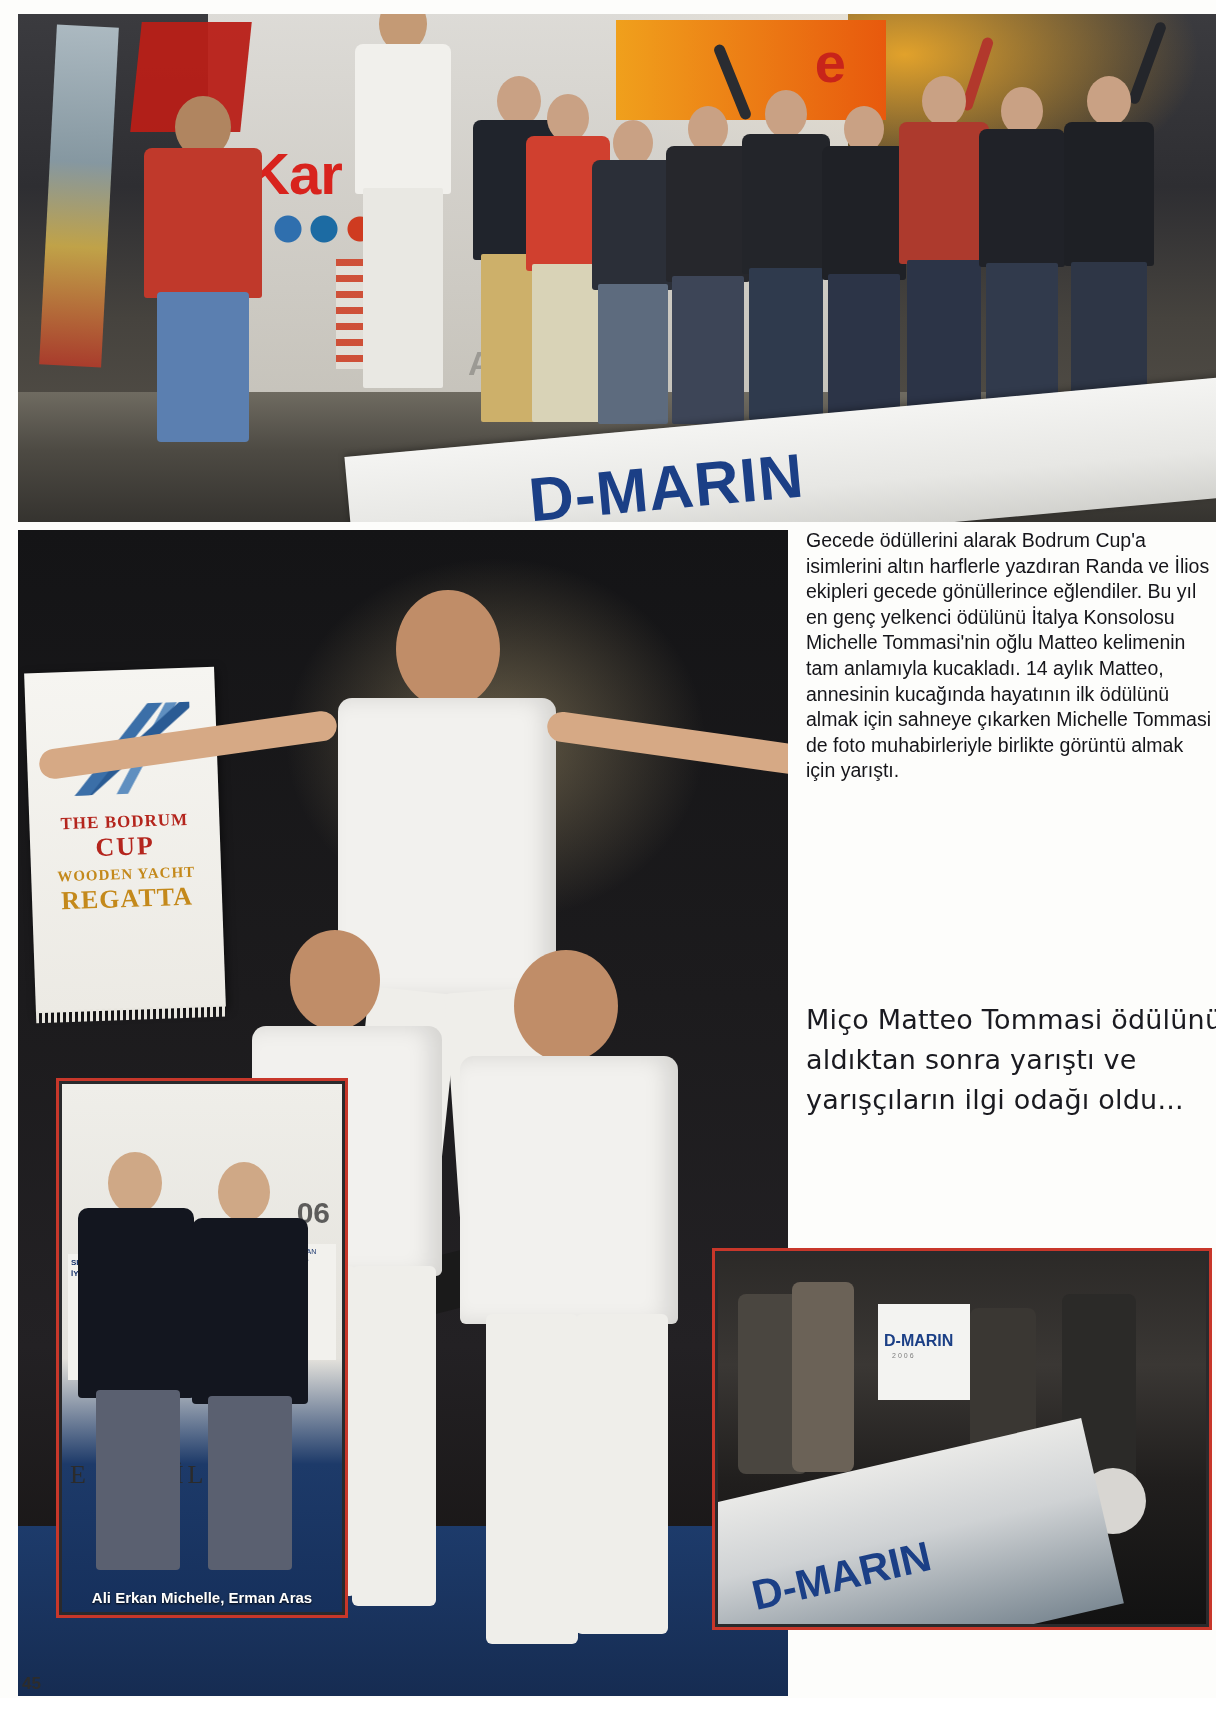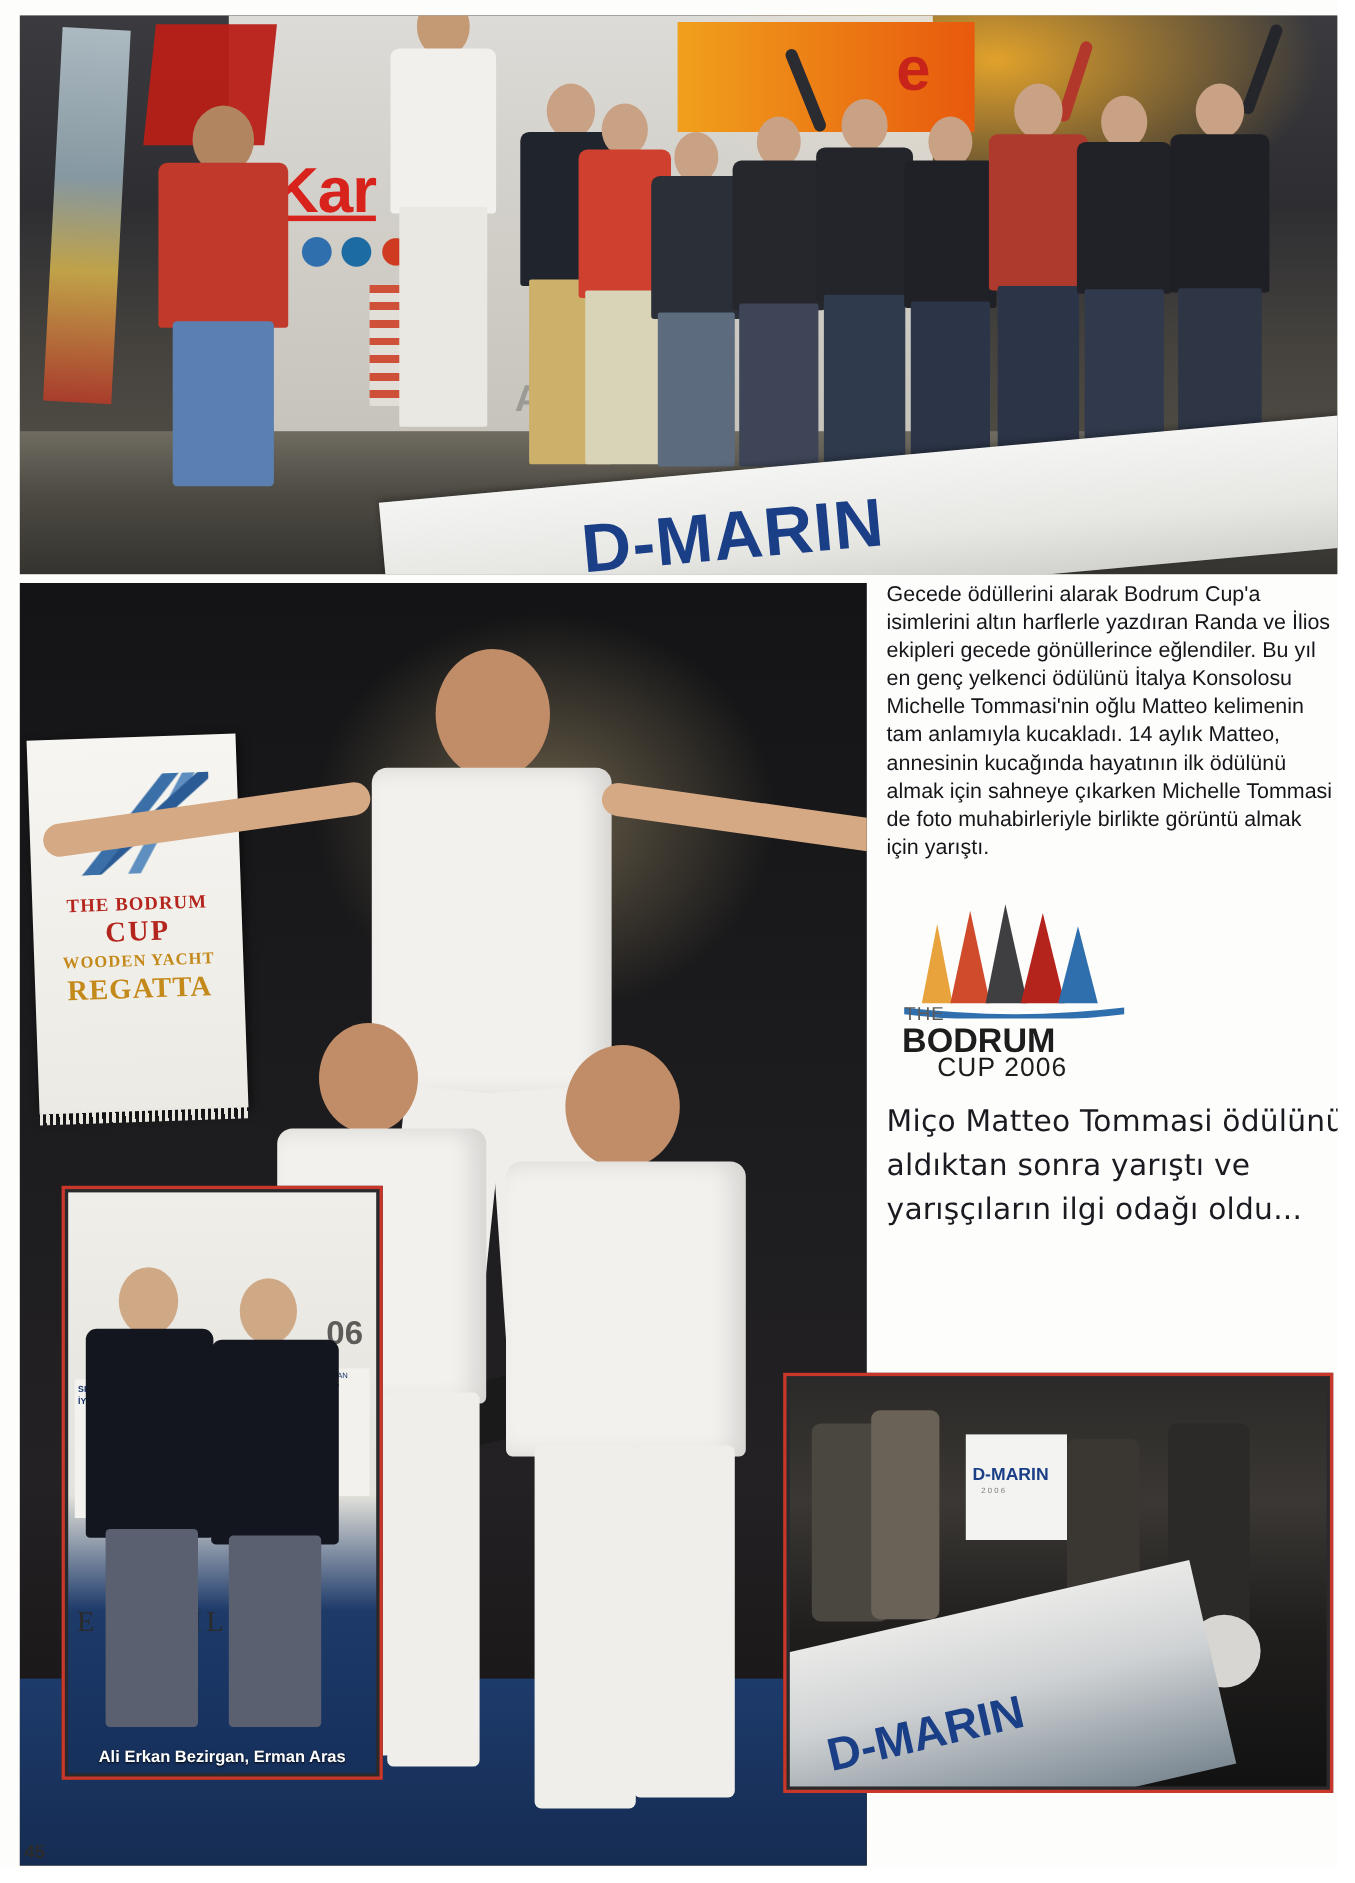--- a/index.html
+++ b/index.html
@@ -65,21 +65,20 @@
   #photo-top .backdrop {
     position: absolute; left: 190px; top: 0; width: 640px; height: 390px;
     background: linear-gradient(180deg,#e9e7e2 0%, #dcd9d2 55%, #cfccc4 100%);
     opacity: .93;
   }
   #photo-top .backdrop-word {
     position: absolute; left: 230px; top: 126px;
     font-family: "Liberation Sans", sans-serif;
     font-weight: bold; font-size: 58px; letter-spacing: -1px;
     color: #d8231d;
-    text-decoration: underline;
   }
   #photo-top .backdrop-sub {
     position: absolute; left: 450px; top: 330px;
     font-size: 34px; letter-spacing: 12px; color: #9c9a94; font-weight: bold;
   }
   #photo-top .logo-strip {
     position: absolute; left: 256px; top: 198px; width: 120px; height: 34px;
     background:
       radial-gradient(circle at 14px 17px, #2f6fae 0 13px, transparent 14px),
       radial-gradient(circle at 50px 17px, #1c6ba3 0 13px, transparent 14px),
@@ -475,21 +474,21 @@
       <div class="bigtxt">E       DRE     İL</div>
 
       <div class="face" style="left:46px; top:68px; width:54px; height:62px;"></div>
       <div class="suit" style="left:16px; top:124px; width:116px; height:190px;"></div>
       <div class="trouser" style="left:34px; top:306px; width:84px; height:180px; background:#5a6070;"></div>
 
       <div class="face" style="left:156px; top:78px; width:52px; height:60px;"></div>
       <div class="suit" style="left:130px; top:134px; width:116px; height:186px;"></div>
       <div class="trouser" style="left:146px; top:312px; width:84px; height:174px; background:#5a6070;"></div>
     </div>
-    <div class="caption">Ali Erkan Bezirgan, Erman Aras</div>
+    <div class="caption">Ali Erkan Michelle, Erman Aras</div>
   </div>
 
   <div class="photo bordered" id="photo-press">
     <div class="inner">
       <div class="panel">
         <div class="pt">D-MARIN</div>
         <div class="ps">2006</div>
       </div>
       <div style="position:absolute;left:20px;top:40px;width:70px;height:180px;background:#4a4640;border-radius:8px;"></div>
       <div style="position:absolute;left:74px;top:28px;width:62px;height:190px;background:#6b6257;border-radius:8px;"></div>
@@ -497,33 +496,20 @@
       <div style="position:absolute;right:70px;top:40px;width:74px;height:230px;background:#2b2a28;border-radius:8px;"></div>
       <div style="position:absolute;right:60px;top:214px;width:66px;height:66px;background:#d8d6d2;border-radius:50%;"></div>
       <div class="ramp">
         <div class="t">D-MARIN</div>
       </div>
     </div>
   </div>
 
   <div id="body-text">Gecede ödüllerini alarak Bodrum Cup'a isimlerini altın harflerle yazdıran Randa ve İlios ekipleri gecede gönüllerince eğlendiler. Bu yıl en genç yelkenci ödülünü İtalya Konsolosu Michelle Tommasi'nin oğlu Matteo kelimenin tam anlamıyla kucakladı. 14 aylık Matteo, annesinin kucağında hayatının ilk ödülünü almak için sahneye çıkarken Michelle Tommasi de foto muhabirleriyle birlikte görüntü almak için yarıştı.</div>
 
-  <div id="cup-logo">
-    <svg class="sails" viewBox="0 0 220 110">
-      <path d="M26 96 L40 24 L54 96 Z" fill="#e8a33d"></path>
-      <path d="M52 96 L70 12 L88 96 Z" fill="#cf4b2c"></path>
-      <path d="M84 96 L102 6 L122 96 Z" fill="#3f3f41"></path>
-      <path d="M116 96 L136 14 L156 96 Z" fill="#b5241c"></path>
-      <path d="M150 96 L168 26 L186 96 Z" fill="#2f6fae"></path>
-      <path d="M10 100 Q110 112 210 100 L210 106 Q110 118 10 106 Z" fill="#2f6fae"></path>
-    </svg>
-    <div class="the">THE</div>
-    <div class="bodrum">BODRUM</div>
-    <div class="cup2006">CUP 2006</div>
-  </div>
 
   <div id="pull-quote">Miço Matteo Tommasi ödülünü aldıktan sonra yarıştı ve yarışçıların ilgi odağı oldu...</div>
 
   <div id="page-number">45</div>
 
   <div class="gutter-right"></div>
   <div class="gutter-bottom"></div>
 </div>
 
 </body></html>

